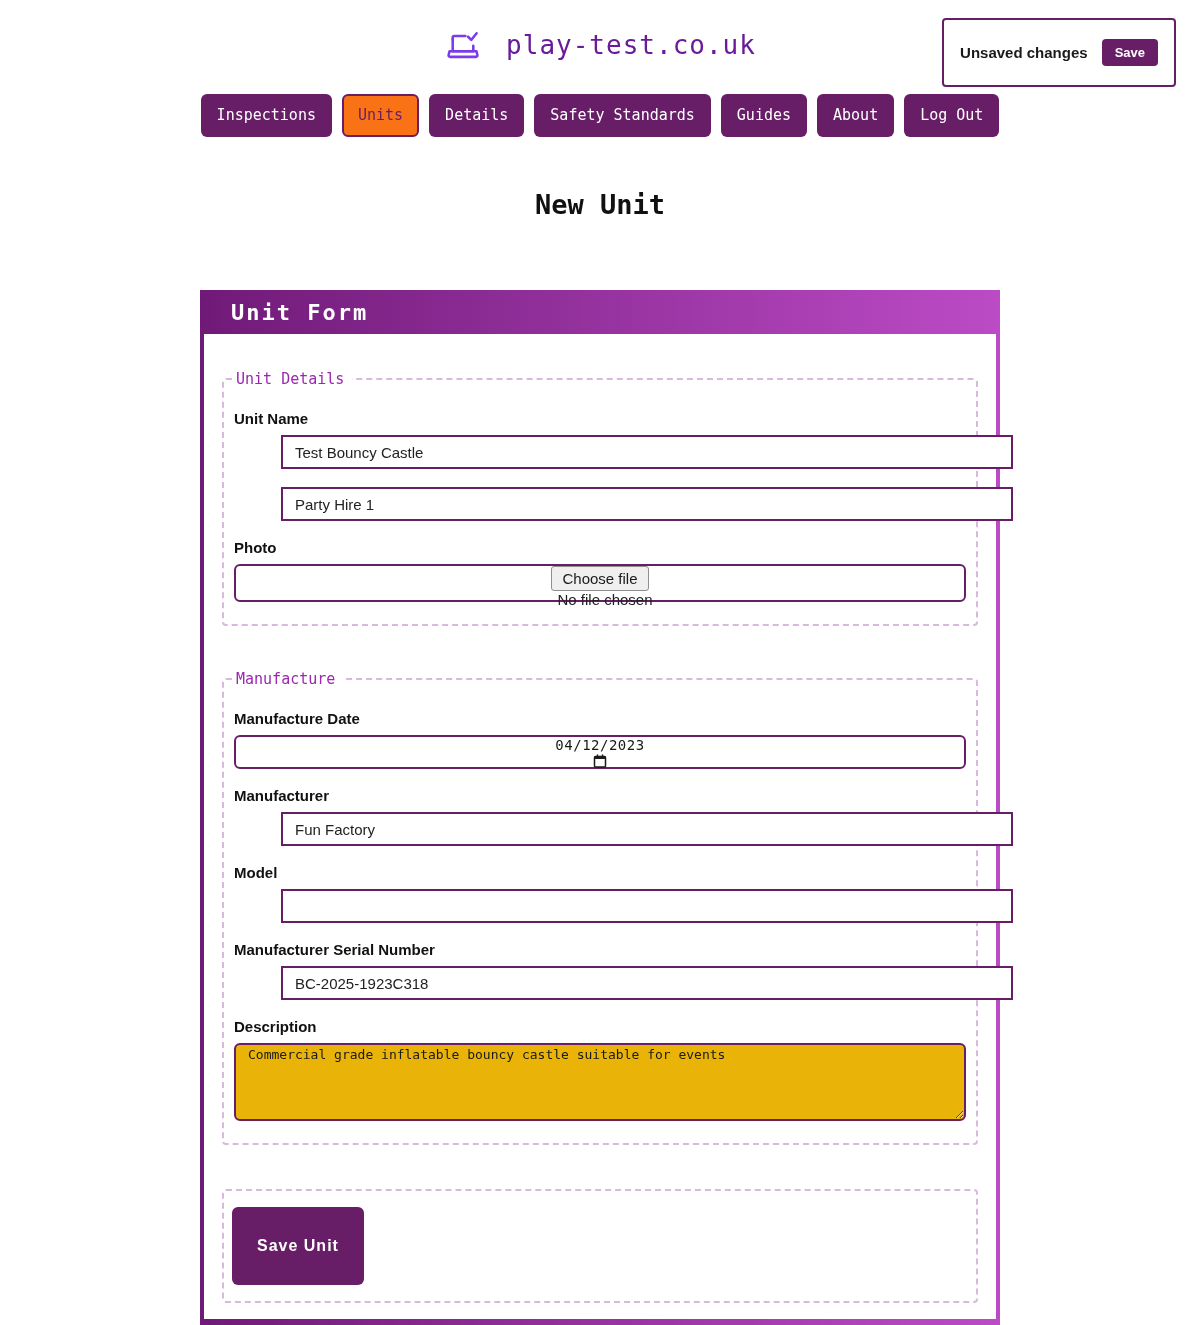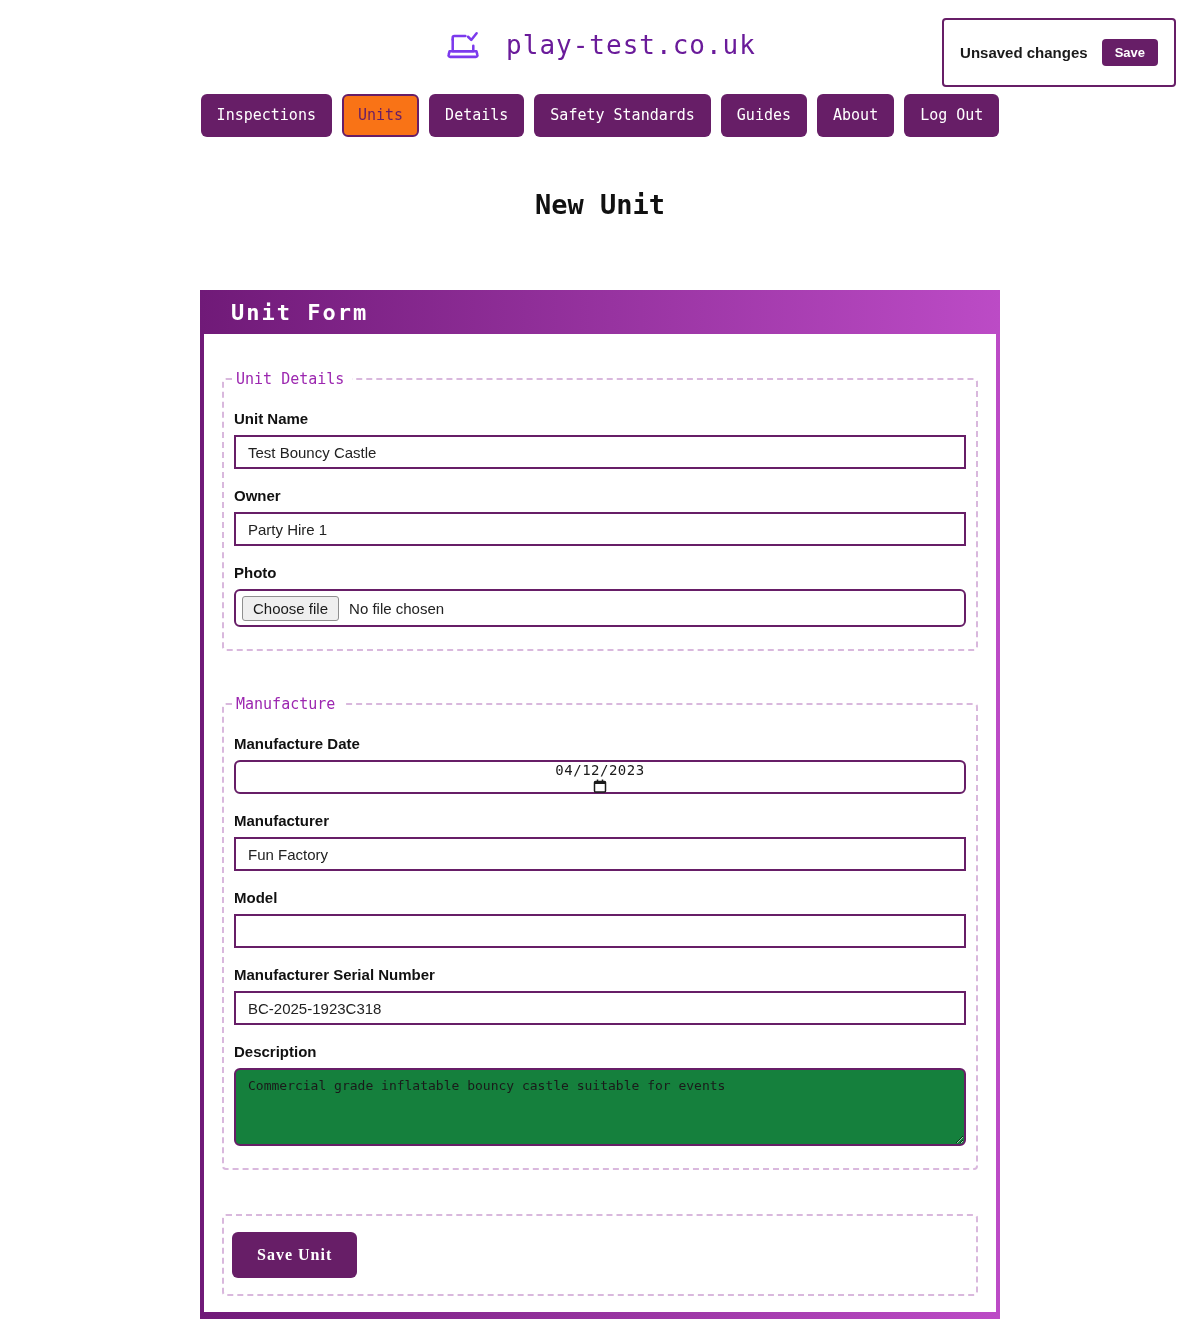--- a/index.html
+++ b/index.html
@@ -86,56 +86,58 @@
     margin:0;padding:16px 8px;
   }
 
   .field-group{margin:18px 2px 0 2px;}
   .field-label{display:block;font-size:15px;font-weight:bold;color:var(--ink);margin-bottom:8px;}
   .text-input{
     display:block;width:100%;height:34px;
     border:2px solid var(--primary);border-radius:0;
     padding:0 12px;font-family:"Liberation Sans",sans-serif;font-size:15px;color:#222;
     background:#fff;
+    margin-left:47px;
   }
 
   
   .file-input{
     display:flex;align-items:center;height:38px;
     border:2px solid var(--primary);border-radius:6px;padding:0 6px;background:#fff;
     cursor:pointer;
+    flex-direction:column;
   }
   .choose-file-btn{
     background:#efefef;border:1px solid #8f8f8f;border-radius:3px;
     font-family:"Liberation Sans",sans-serif;font-size:15px;color:#1a1a1a;
     padding:3px 10px;cursor:pointer;
   }
   .file-status{margin-left:10px;font-size:15px;color:#222;}
 
   
   .date-input{
     display:flex;align-items:center;justify-content:space-between;height:34px;
     border:2px solid var(--primary);border-radius:6px;padding:0 12px;background:#fff;cursor:text;flex-direction:column;
   }
   .date-value{font-family:"DejaVu Sans Mono",monospace;font-size:14px;color:#1a1a1a;letter-spacing:0.5px;}
   .date-input svg{display:block;}
 
   
   .textarea-input{
     display:block;width:100%;height:78px;
     border:2px solid var(--primary);border-radius:6px;
-    padding:8px 12px;font-family:"DejaVu Sans Mono",monospace;font-size:13px;color:#1a1a1a;
-    resize:vertical;background:#15803d;
+    padding:2px 12px;font-family:"DejaVu Sans Mono",monospace;font-size:13px;color:#1a1a1a;
+    resize:vertical;background:#eab308;
   }
 
   
   .save-unit-btn{
     background:var(--primary);color:#fff;border:none;border-radius:6px;
-    font-family:Liberation Serif, serif;font-size:16px;font-weight:bold;
-    padding:14px 25px;cursor:pointer;letter-spacing:1px;
+    font-family:Liberation Sans, sans-serif;font-size:16px;font-weight:bold;
+    padding:30px 25px;cursor:pointer;letter-spacing:1px;
   }
 </style>
 </head>
 <body>
 
 <header class="site-header">
   <div class="logo">
     <span>
       <svg width="38" height="38" viewBox="0 0 24 24" fill="none" stroke="#7c3aed" stroke-width="1.6" stroke-linecap="round" stroke-linejoin="round">
         <path d="M5.5 8.5 V16 H18.5 V12.5"></path>
@@ -173,21 +175,20 @@
 
     <fieldset class="form-section">
       <legend>Unit Details</legend>
 
       <div class="field-group">
         <label class="field-label">Unit Name</label>
         <input class="text-input" type="text" value="Test Bouncy Castle" style="">
       </div>
 
       <div class="field-group">
-        <label class="field-label">Owner</label>
         <input class="text-input" type="text" value="Party Hire 1" style="">
       </div>
 
       <div class="field-group">
         <label class="field-label">Photo</label>
         <div class="file-input">
           <button type="button" class="choose-file-btn">Choose file</button>
           <span class="file-status">No file chosen</span>
         </div>
       </div>

